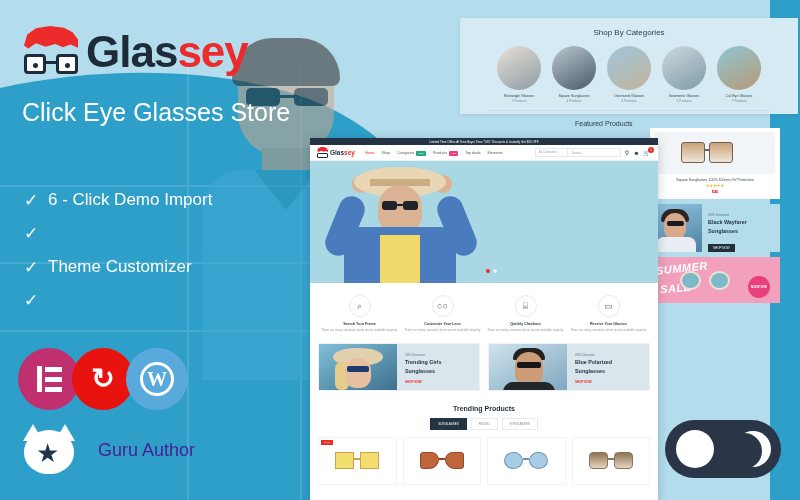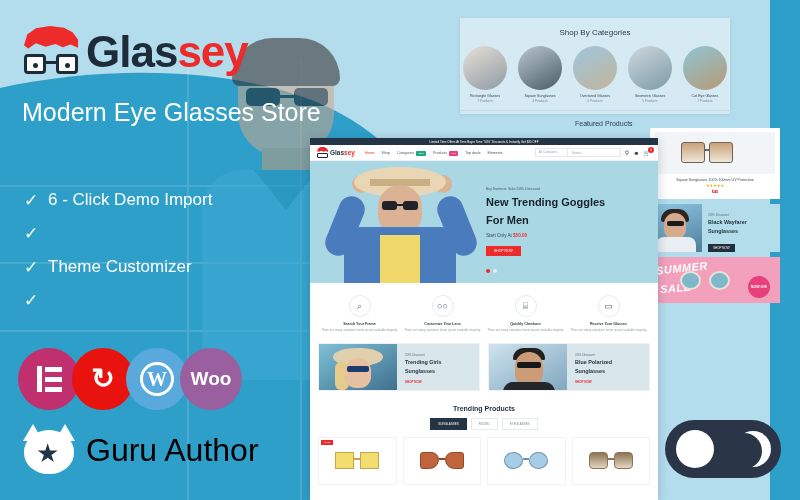--- a/index.html
+++ b/index.html
@@ -86,25 +86,25 @@
   .b-woo { background:#9a5f9e; font-size:19px; }
   .b-ps { background:#2a5fd8; font-size:22px; }
 
   .author { position:absolute; left:20px; top:424px; display:flex; align-items:center; }
   .author .catbadge { width:58px; height:52px; position:relative; }
   .author .catbadge .face { position:absolute; left:4px; top:6px; width:50px; height:44px; border-radius:50% 50% 48% 48%; background:#ffffff; }
   .author .catbadge .ear { position:absolute; top:0; width:0; height:0; border-left:10px solid transparent; border-right:10px solid transparent; border-bottom:17px solid #ffffff; }
   .author .catbadge .ear.l { left:3px; }
   .author .catbadge .ear.r { right:3px; }
   .author .catbadge .star { position:absolute; left:16px; top:16px; font-size:26px; line-height:26px; color:#1f3349; }
-  .author .name { color:#000000; font-size:32px; margin-left:8px; }
+  .author .name { color:#4c1d95; font-size:18px; margin-left:20px; }
 
   
   .panel-cats {
-    position:absolute; left:460px; top:18px; width:270px; height:96px;
+    position:absolute; left:460px; top:18px; width:338px; height:96px;
     background:#d6eaf4; box-shadow:0 1px 4px rgba(0,0,0,.08);
   }
   .panel-cats .ttl { text-align:center; font-size:8px; color:#2b3c4a; padding-top:10px; }
   .cat-row { display:flex; justify-content:center; gap:11px; margin-top:9px; }
   .cat { width:44px; text-align:center; }
   .cat .circ { width:44px; height:44px; border-radius:50%; overflow:hidden; position:relative; }
   .cat .circ .a { position:absolute; inset:0; }
   .cat .nm { font-size:3.6px; color:#33434f; margin-top:4px; line-height:5px; }
   .cat .ct { font-size:3.2px; color:#7c8b96; line-height:5px; }
   .panel-cats .rule { width:280px; height:1px; background:#c0dced; margin:6px auto 0; }
@@ -284,21 +284,21 @@
           <i></i>
           <u></u>
         </div>
     </div>
     <div class="word">
       <span class="a">Glas</span><span class="b">sey</span>
     </div>
   </div>
 
   <div class="headline">
-    <div>Modern Eye Glasses Store</div>
+    <div>Click Eye Glasses Store</div>
   </div>
 
   <div class="features">
     <div class="feat">
       <span class="tick">✓</span>
       <span class="txt">6 - Click Demo Import</span>
     </div>
     <div class="feat">
       <span class="tick">✓</span>
     </div>
@@ -321,21 +321,20 @@
             <i></i>
           </u>
         </span>
     </div>
     <div class="badge b-update">
       <span class="arrows">↻</span>
     </div>
     <div class="badge b-wp">
       <span class="wpc">W</span>
     </div>
-    <div class="badge b-woo">Woo</div>
   </div>
 
   <div class="author">
     <div class="catbadge">
       <div class="ear l"></div>
         <div class="ear r"></div>
       <div class="face"></div>
       <div class="star">★</div>
     </div>
     <div class="name">Guru Author</div>
@@ -462,27 +461,20 @@
           <div class="hatband"></div>
         <div class="head"></div>
         <div class="sg">
             <u></u>
             <s></s>
             <u></u>
           </div>
         <div class="shirt"></div>
           <div class="tee"></div>
       </div>
-      <div class="txt">
-        <div class="sub">Big Summer Sale 50% Discount</div>
-        <div class="h1">New Trending Goggles</div>
-        <div class="h1">For Men</div>
-        <div class="price"><span>Start Only At </span><b>$50.00</b></div>
-        <span class="cta">SHOP NOW</span>
-      </div>
       <div class="dots">
           <i class="on"></i>
           <i></i>
         </div>
     </div>
 
     <div class="svcs">
       <div class="svc">
         <div class="circ">⌕</div>
         <div class="t">Search Your Frame</div>

